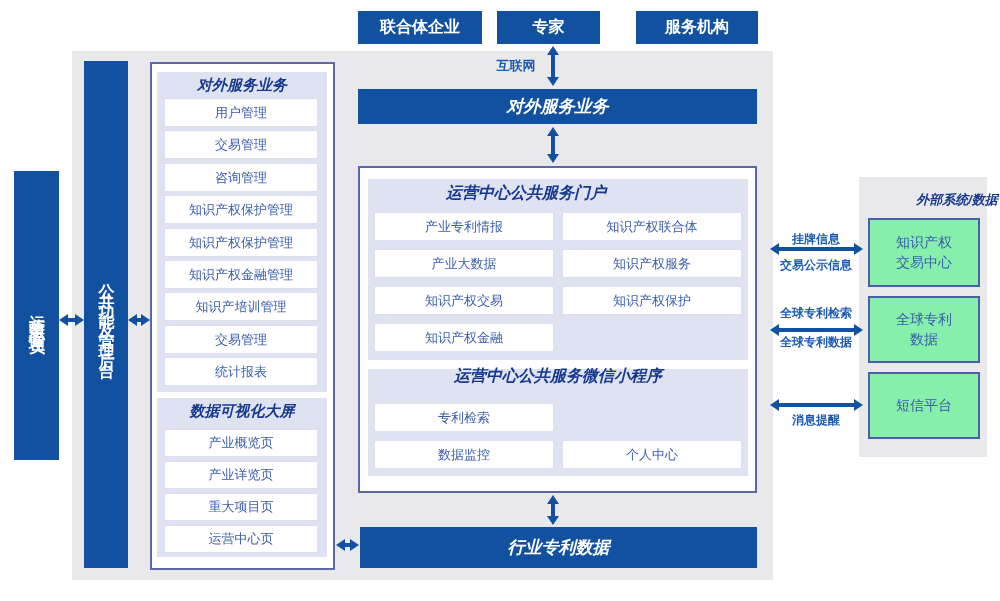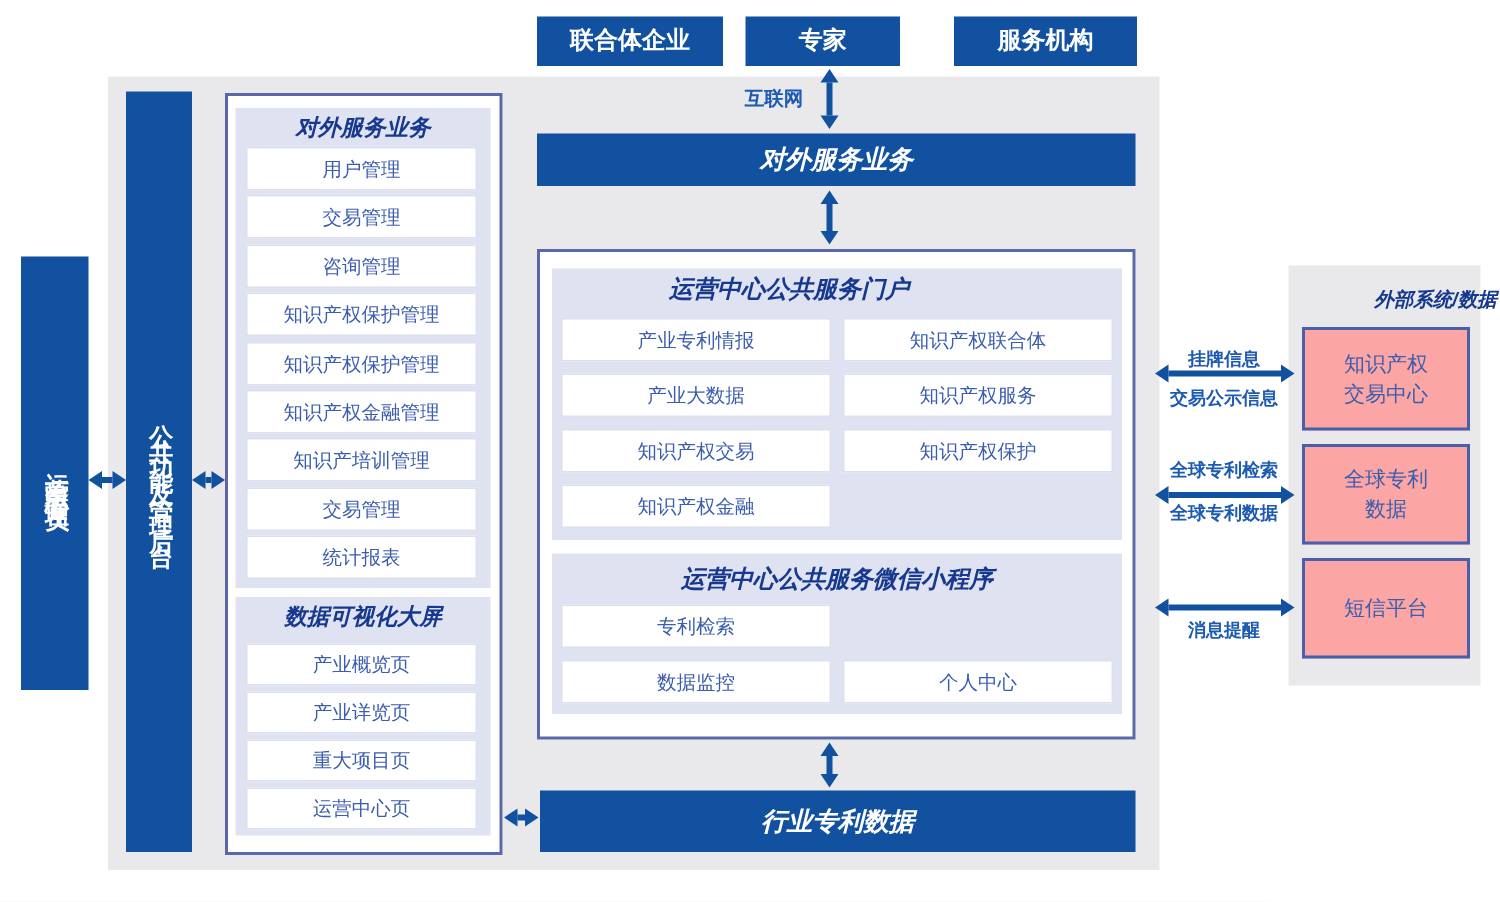--- a/index.html
+++ b/index.html
@@ -9,21 +9,21 @@
   .bluebox { position:absolute; background:#11519f; color:#ffffff; font-weight:bold;
              display:flex; align-items:center; justify-content:center; text-align:center; }
   .actor { font-size:16px; }
   .banner { font-size:17px; font-style:italic; }
   .vbar { font-size:16px; writing-mode:vertical-rl; text-orientation:upright; }
   .outline { position:absolute; background:#ffffff; border:2px solid #5a68a8; box-sizing:border-box; }
   .lav { position:absolute; background:#dfe2f0; }
   .sec-title { position:absolute; color:#16388e; font-weight:bold; font-style:italic; text-align:center; }
   .item { position:absolute; background:#ffffff; border:1px solid #dcdfee; box-sizing:border-box;
           color:#3a5dad; font-size:13px; display:flex; align-items:center; justify-content:center; }
-  .extbox { position:absolute; background:#fca5a5; border:2px solid #4a5faa; box-sizing:border-box;
+  .extbox { position:absolute; background:#86efac; border:2px solid #4a5faa; box-sizing:border-box;
             color:#3a5dad; font-size:14px; line-height:1.4; display:flex; flex-direction:column;
             align-items:center; justify-content:center; text-align:center; }
   .lbl { position:absolute; color:#1d5ab2; font-size:12px; font-weight:bold; text-align:center; }
   .harrow { position:absolute; height:4px; background:#11519f; }
   .harrow::before { content:""; position:absolute; left:-9px; top:50%; transform:translateY(-50%);
                     border-top:6px solid transparent; border-bottom:6px solid transparent;
                     border-right:9px solid #11519f; }
   .harrow::after  { content:""; position:absolute; right:-9px; top:50%; transform:translateY(-50%);
                     border-top:6px solid transparent; border-bottom:6px solid transparent;
                     border-left:9px solid #11519f; }
@@ -60,21 +60,21 @@
   <div class="sec-title" style="left:368px;top:183px;width:316px;font-size:16px">运营中心公共服务门户</div>
   <div class="item" style="left:374px;top:212px;width:180px;height:29px">产业专利情报</div>
   <div class="item" style="left:562px;top:212px;width:180px;height:29px">知识产权联合体</div>
   <div class="item" style="left:374px;top:249px;width:180px;height:29px">产业大数据</div>
   <div class="item" style="left:562px;top:249px;width:180px;height:29px">知识产权服务</div>
   <div class="item" style="left:374px;top:286px;width:180px;height:29px">知识产权交易</div>
   <div class="item" style="left:562px;top:286px;width:180px;height:29px">知识产权保护</div>
   <div class="item" style="left:374px;top:323px;width:180px;height:29px">知识产权金融</div>
 
   <div class="lav" style="left:368px;top:369px;width:380px;height:107px"></div>
-  <div class="sec-title" style="left:368px;top:376px;width:380px;font-size:16px">运营中心公共服务微信小程序</div>
+  <div class="sec-title" style="left:368px;top:366px;width:380px;font-size:16px">运营中心公共服务微信小程序</div>
   <div class="item" style="left:374px;top:403px;width:180px;height:29px">专利检索</div>
   <div class="item" style="left:374px;top:440px;width:180px;height:29px">数据监控</div>
   <div class="item" style="left:562px;top:440px;width:180px;height:29px">个人中心</div>
 
   <div class="varrow" style="left:551px;top:504px;height:12px"></div>
 
   <div class="bluebox banner" style="left:360px;top:527px;width:397px;height:41px">行业专利数据</div>
 
   <div class="bluebox vbar" style="left:14px;top:171px;width:45px;height:289px;letter-spacing:4px">运营中心管理员</div>
   <div class="bluebox vbar" style="left:84px;top:61px;width:44px;height:507px;letter-spacing:10px">公共功能及管理后台</div>

